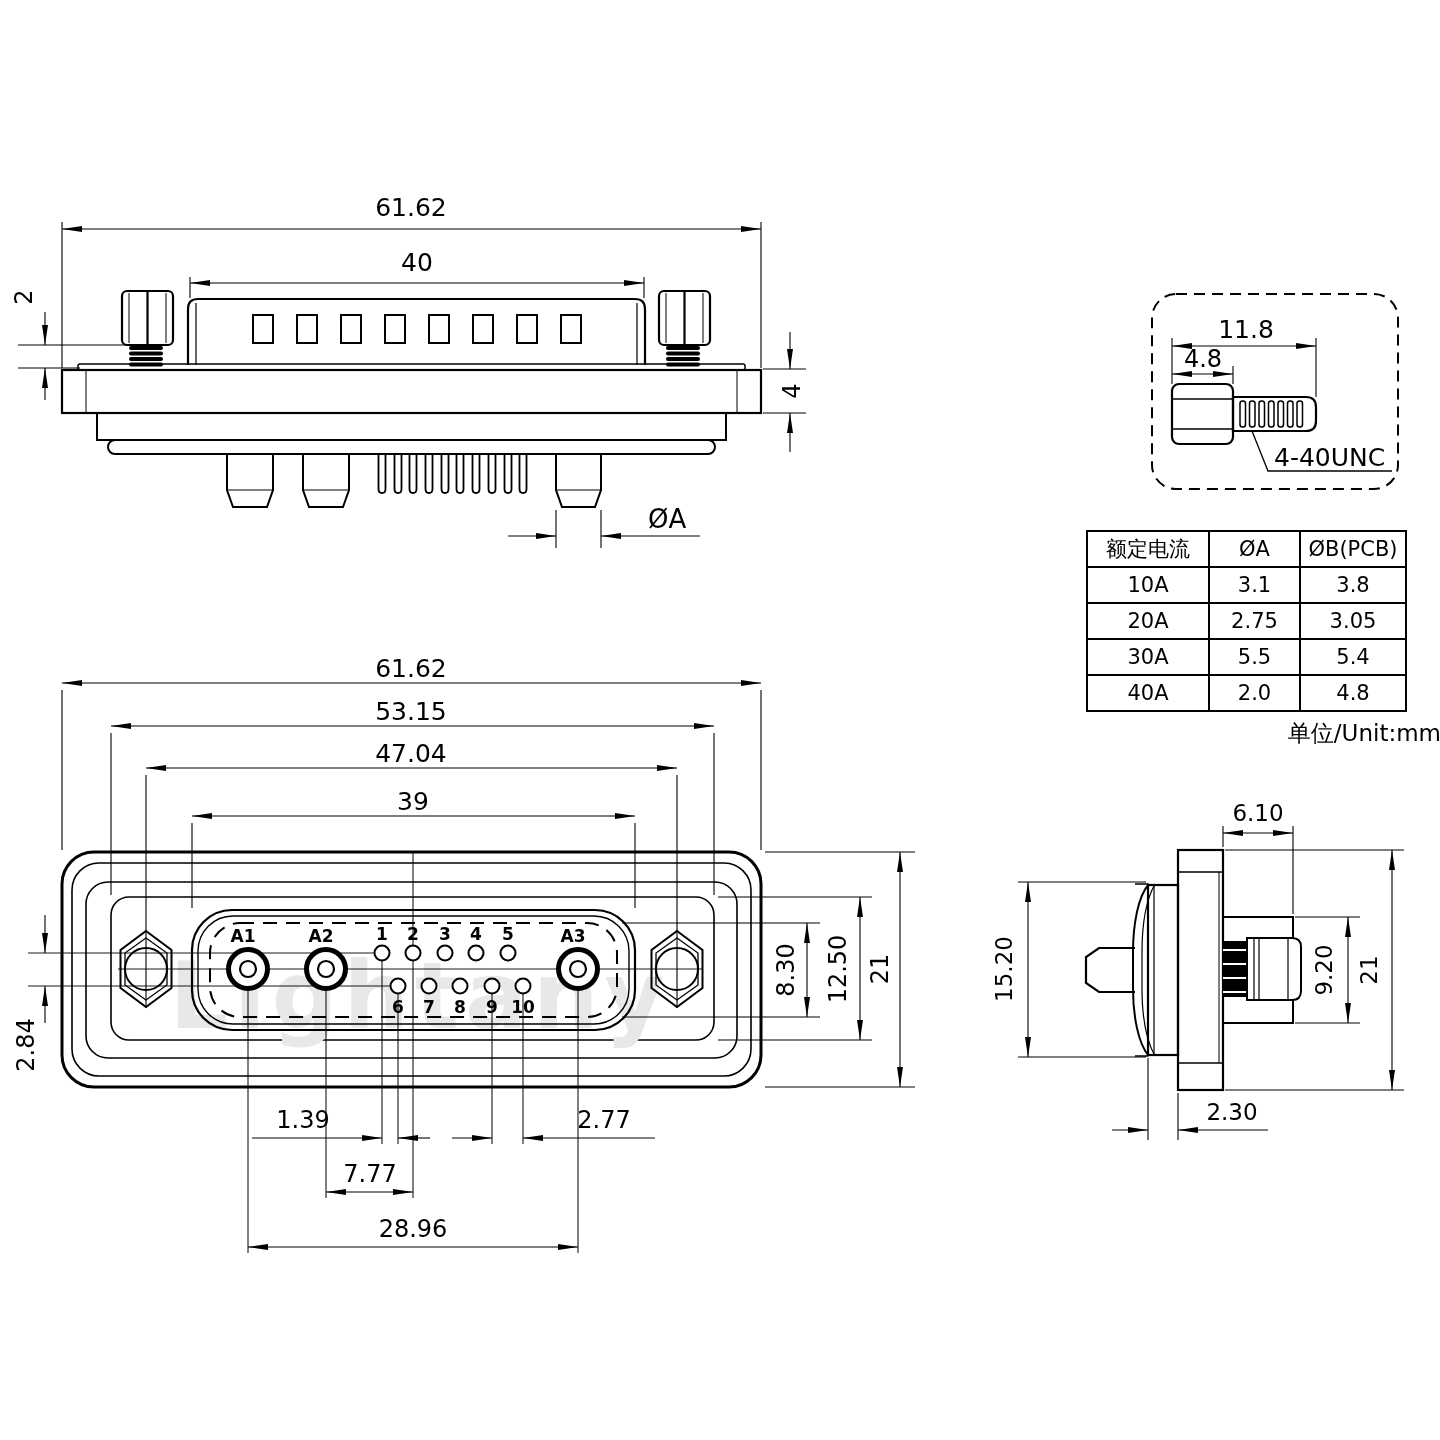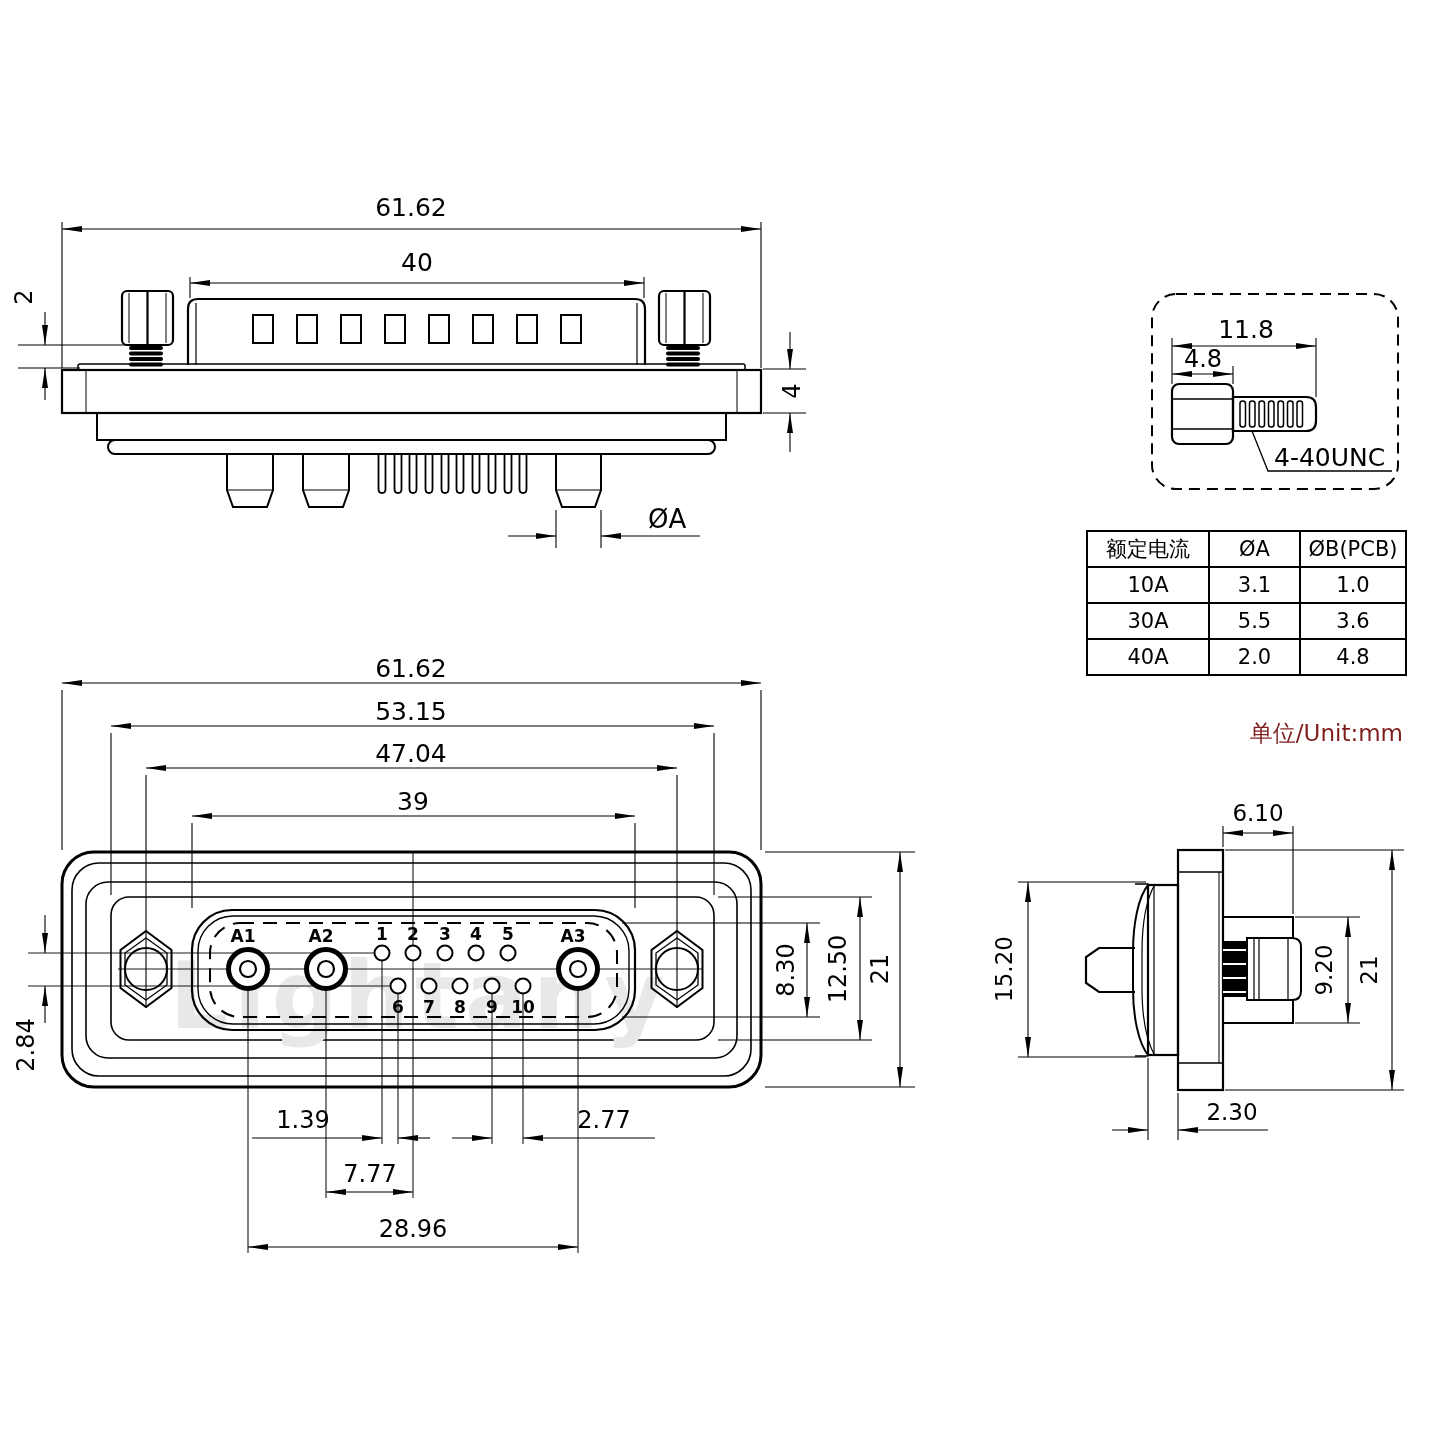--- a/index.html
+++ b/index.html
@@ -7,22 +7,22 @@
          font-family:"DejaVu Sans","Liberation Sans",sans-serif;}
   svg{position:absolute;left:0;top:0;}
   svg text{font-family:"DejaVu Sans","Liberation Sans",sans-serif;fill:#000;}
   .t25{font-size:25px;} .t24{font-size:24px;} .t23{font-size:23px;} .t26{font-size:26px;}
   .pinlbl{font-size:17px;font-weight:bold;}
   .wm{font-size:92px;font-weight:bold;fill:#e8e8e8;letter-spacing:6px;}
   .spec-table-wrap{position:absolute;left:1086px;top:530px;width:319px;border-radius:16px;}
   table.spec{border-collapse:collapse;width:100%;table-layout:fixed;}
   table.spec td{border:2px solid #000;height:34px;text-align:center;vertical-align:middle;
                 font-size:21px;color:#000;padding:0;}
-  .unit-note{position:absolute;left:1086px;top:718px;width:317px;text-align:right;
-             font-size:23px;color:#7f1d1d;}
+  .unit-note{position:absolute;left:1124px;top:718px;width:317px;text-align:right;
+             font-size:23px;color:#000000;}
 </style>
 </head>
 <body>
 
 <div class="stage">
 
 <svg width="1440" height="1440" viewBox="0 0 1440 1440">
   <defs>
     <marker id="arr" viewBox="0 0 20 6" refX="20" refY="3" markerWidth="20" markerHeight="6" markerUnits="userSpaceOnUse" orient="auto-start-reverse">
       <path d="M0,0 L20,3 L0,6 z" fill="#000"></path>
@@ -392,26 +392,31 @@
         </colgroup>
     <tbody>
       <tr>
         <td>额定电流</td>
         <td>ØA</td>
         <td>ØB(PCB)</td>
       </tr>
       <tr>
         <td>10A</td>
         <td>3.1</td>
-        <td>1.0</td>
+        <td>3.8</td>
+      </tr>
+      <tr>
+        <td>20A</td>
+        <td>2.75</td>
+        <td>3.05</td>
       </tr>
       <tr>
         <td>30A</td>
         <td>5.5</td>
-        <td>3.6</td>
+        <td>5.4</td>
       </tr>
       <tr>
         <td>40A</td>
         <td>2.0</td>
         <td>4.8</td>
       </tr>
     </tbody>
   </table>
 </div>
 <div class="unit-note">单位/Unit:mm</div>

